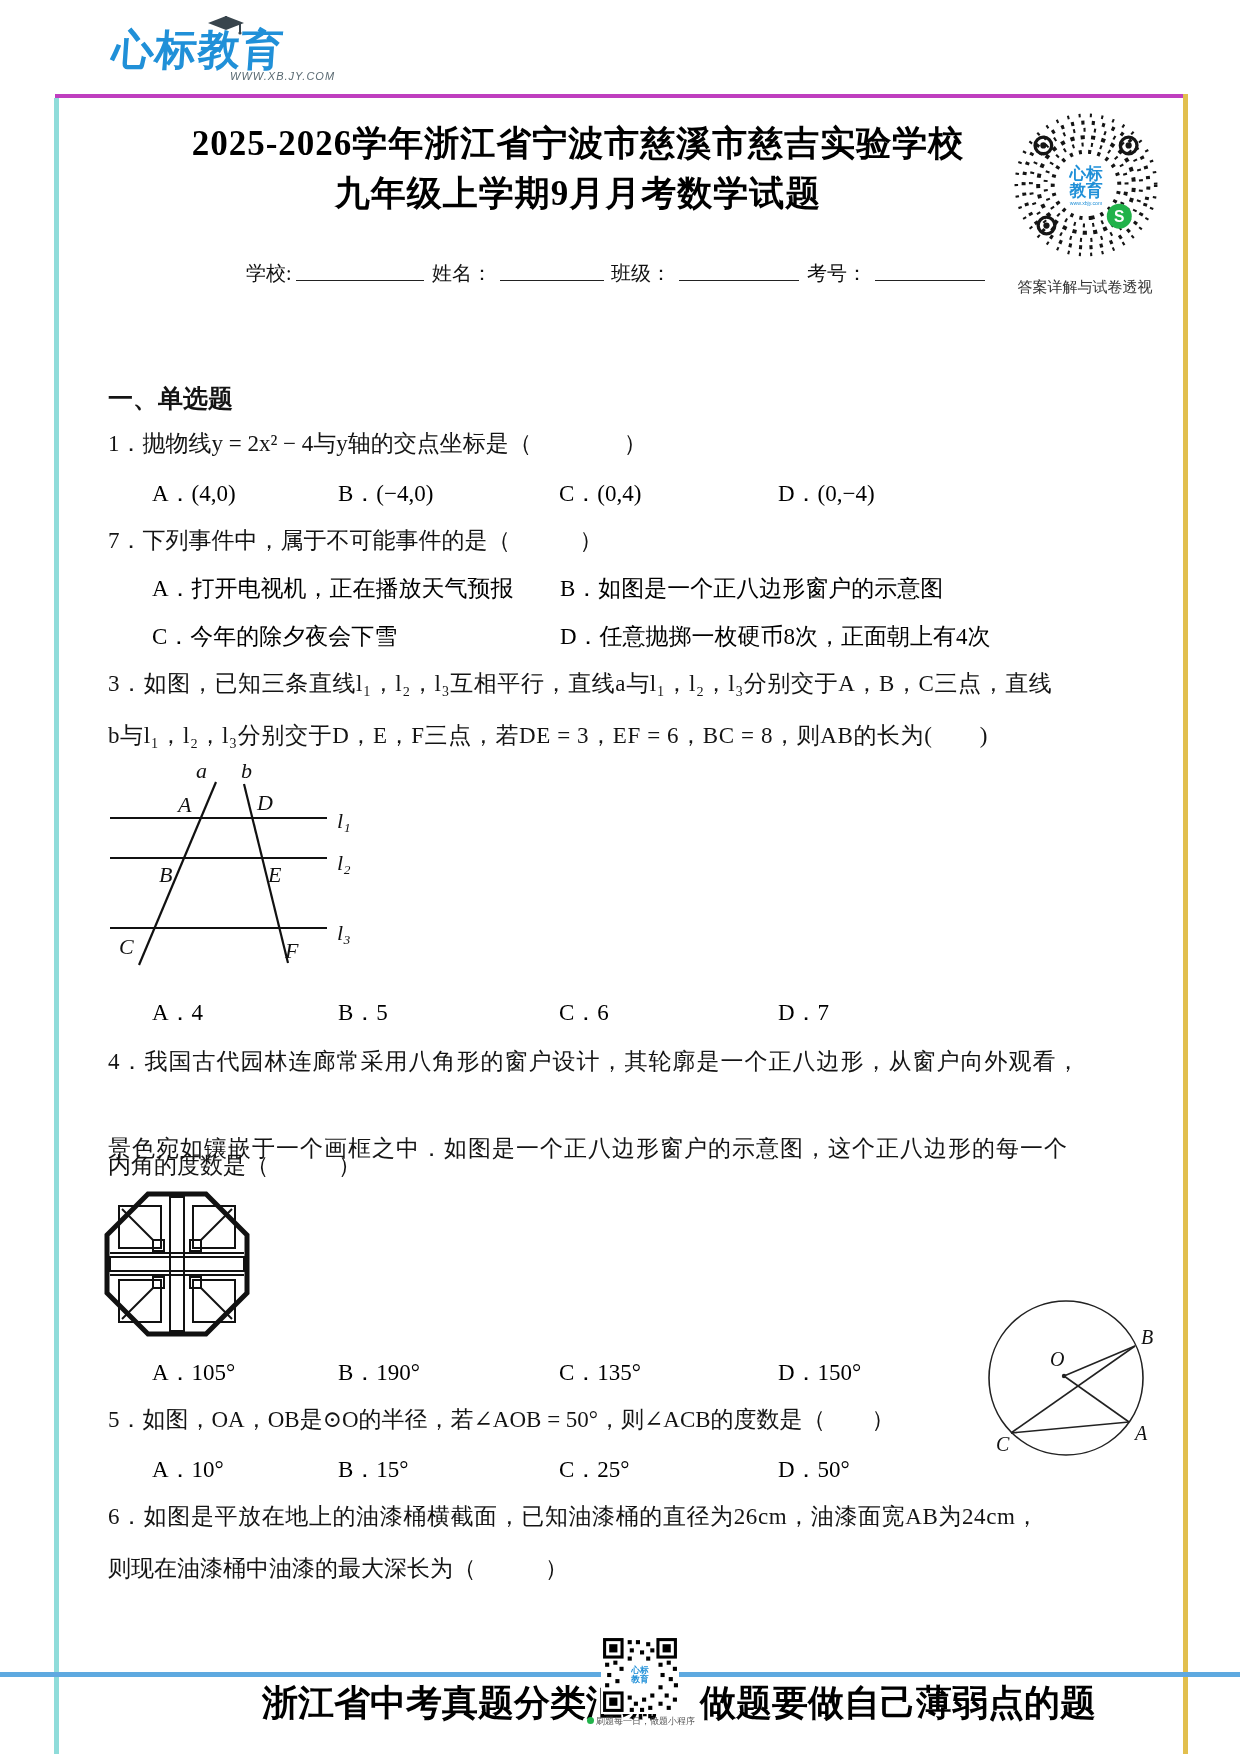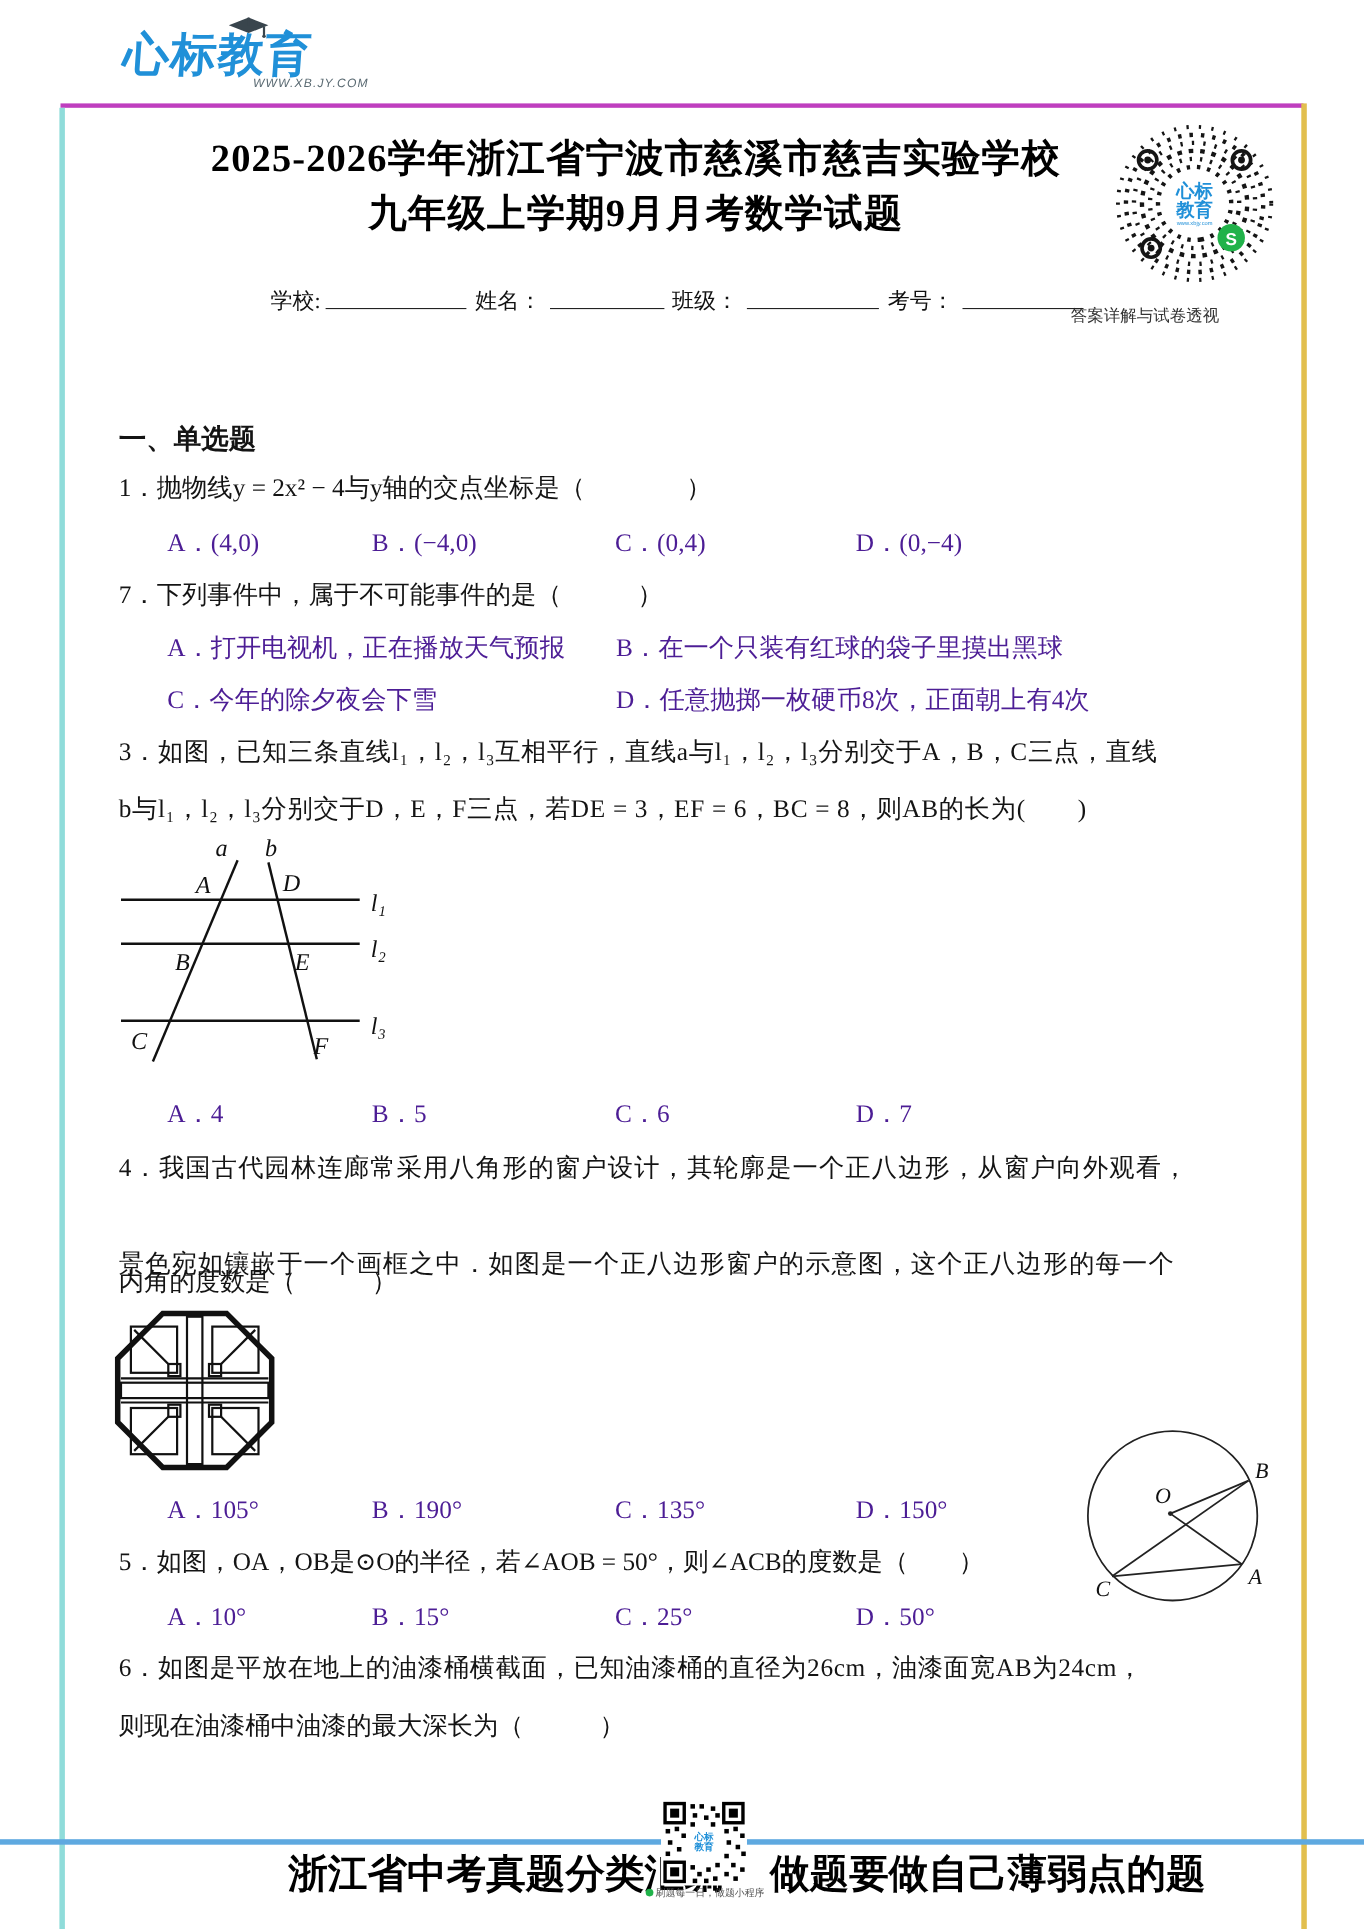--- a/index.html
+++ b/index.html
@@ -3,36 +3,36 @@
 <meta charset="utf-8">
 <style>
   html,body{margin:0;padding:0;}
   body{
     width:1240px;height:1754px;position:relative;background:#ffffff;
     font-family:"Liberation Serif","DejaVu Serif",serif;color:#111;
     overflow:hidden;
   }
   .abs{position:absolute;}
   .t{position:absolute;white-space:nowrap;font-size:23px;color:#141414;}
-  .opt{position:absolute;white-space:nowrap;font-size:23px;color:#4c1d95;}
+  .opt{position:absolute;white-space:nowrap;font-size:23px;color:#000000;}
   .bold{font-weight:bold;}
   .title-line{width:940px;text-align:center;font-weight:bold;font-size:35px;letter-spacing:1px;color:#000;}
   .blank{display:inline-block;height:22px;border-bottom:1.6px solid #222;vertical-align:baseline;}
   .vline{position:absolute;}
   .figsvg{position:absolute;}
   .fig-label{font-style:italic;}
   .logo-text{
     font-weight:bold;font-size:42px;color:#2090d8;letter-spacing:1px;
     transform:skewX(-4deg);font-family:"Liberation Sans","DejaVu Sans",sans-serif;
   }
   .logo-url{
     position:absolute;left:118px;top:48px;font-size:11px;color:#5a6a72;
     font-style:italic;font-family:"Liberation Sans",sans-serif;letter-spacing:1px;
   }
-  .qr-caption-top{position:absolute;left:958px;top:278px;width:166px;text-align:center;
+  .qr-caption-top{position:absolute;left:1002px;top:278px;width:166px;text-align:center;
     font-size:15px;color:#333;}
   .footer-text{position:absolute;font-size:36px;font-weight:bold;color:#000;white-space:nowrap;}
   .footer-qr-caption{position:absolute;left:566px;top:1715px;width:150px;text-align:center;
     font-size:9px;color:#555;white-space:nowrap;}
   .green-dot{display:inline-block;width:7px;height:7px;border-radius:50%;background:#21b24a;margin-right:2px;}
 </style>
 </head>
 <body>
 
 <div class="abs" style="left:0;top:0;width:1240px;height:100px;">
@@ -95,21 +95,21 @@
 <div class="t bold" style="left:108px;top:382px;font-size:25px;">一、单选题</div>
 
 <div class="t" style="left:108px;top:428px;">1．抛物线y = 2x² − 4与y轴的交点坐标是（　　　　）</div>
 <div class="opt" style="left:152px;top:478px;">A．(4,0)</div>
 <div class="opt" style="left:338px;top:478px;">B．(−4,0)</div>
 <div class="opt" style="left:559px;top:478px;">C．(0,4)</div>
 <div class="opt" style="left:778px;top:478px;">D．(0,−4)</div>
 
 <div class="t" style="left:108px;top:525px;">7．下列事件中，属于不可能事件的是（　　　）</div>
 <div class="opt" style="left:152px;top:573px;">A．打开电视机，正在播放天气预报</div>
-<div class="opt" style="left:560px;top:573px;">B．在一个只装有红球的袋子里摸出黑球</div>
+<div class="opt" style="left:560px;top:573px;">B．如图是一个正八边形窗户的示意图</div>
 <div class="opt" style="left:152px;top:621px;">C．今年的除夕夜会下雪</div>
 <div class="opt" style="left:560px;top:621px;">D．任意抛掷一枚硬币8次，正面朝上有4次</div>
 
 <div class="t" style="left:108px;top:668px;letter-spacing:0.6px;">3．如图，已知三条直线l₁，l₂，l₃互相平行，直线a与l₁，l₂，l₃分别交于A，B，C三点，直线</div>
 <div class="t" style="left:108px;top:720px;letter-spacing:0.6px;">b与l₁，l₂，l₃分别交于D，E，F三点，若DE = 3，EF = 6，BC = 8，则AB的长为(　　)</div>
 
 <svg class="figsvg" style="left:95px;top:760px;" width="300" height="215" viewBox="0 0 300 215">
   <g stroke="#111" stroke-width="2.2" fill="none">
     <line x1="15" y1="58" x2="232" y2="58"></line>
     <line x1="15" y1="98" x2="232" y2="98"></line>

